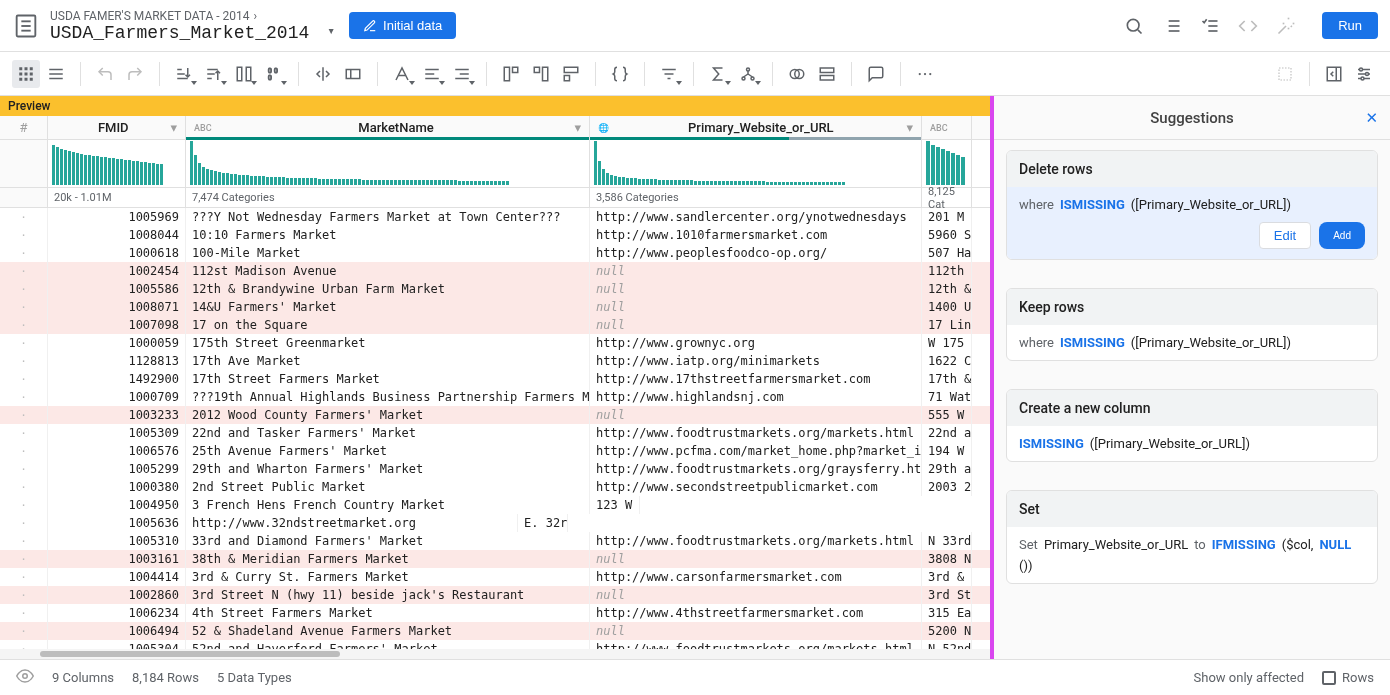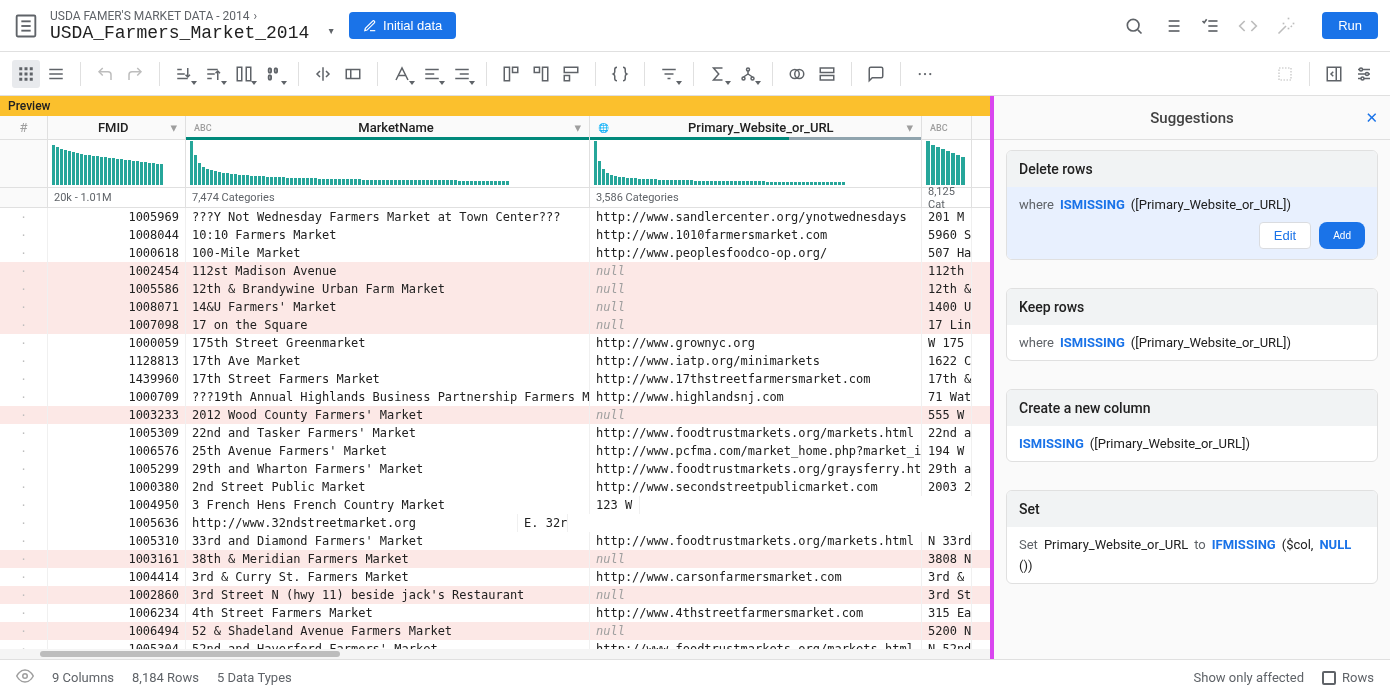--- a/index.html
+++ b/index.html
@@ -665,21 +665,21 @@
         </div>
         <div class="data-row">
           <div class="rn-cell dot"></div>
           <div class="d-cell col-fmid r">1128813</div>
           <div class="d-cell col-market">17th Ave Market</div>
           <div class="d-cell col-url">http://www.iatp.org/minimarkets</div>
           <div class="d-cell col-street">1622 C</div>
         </div>
         <div class="data-row">
           <div class="rn-cell dot"></div>
-          <div class="d-cell col-fmid r">1439960</div>
+          <div class="d-cell col-fmid r">1492900</div>
           <div class="d-cell col-market">17th Street Farmers Market</div>
           <div class="d-cell col-url">http://www.17thstreetfarmersmarket.com</div>
           <div class="d-cell col-street">17th &amp;</div>
         </div>
         <div class="data-row">
           <div class="rn-cell dot"></div>
           <div class="d-cell col-fmid r">1000709</div>
           <div class="d-cell col-market">???19th Annual Highlands Business Partnership Farmers Mark</div>
           <div class="d-cell col-url">http://www.highlandsnj.com</div>
           <div class="d-cell col-street">71 Wat</div>

